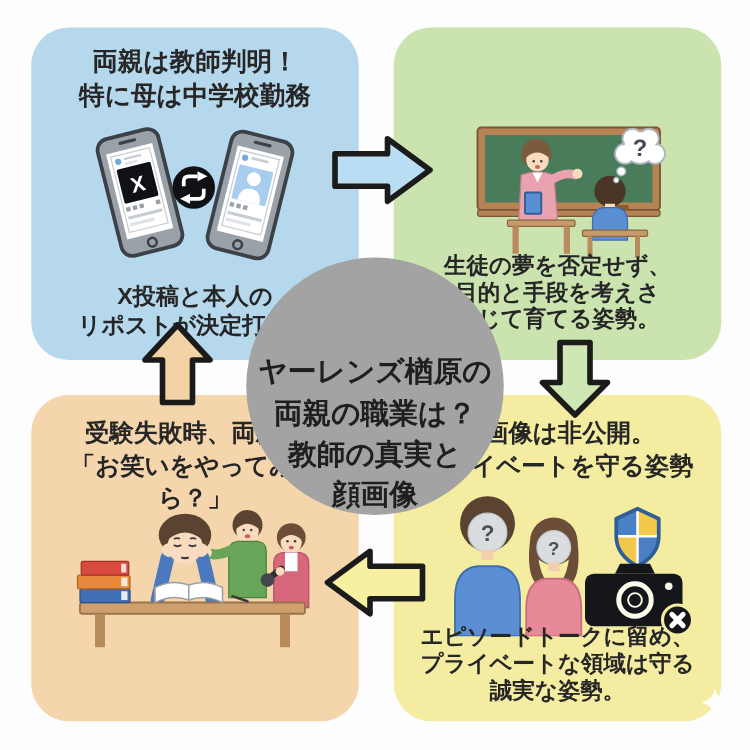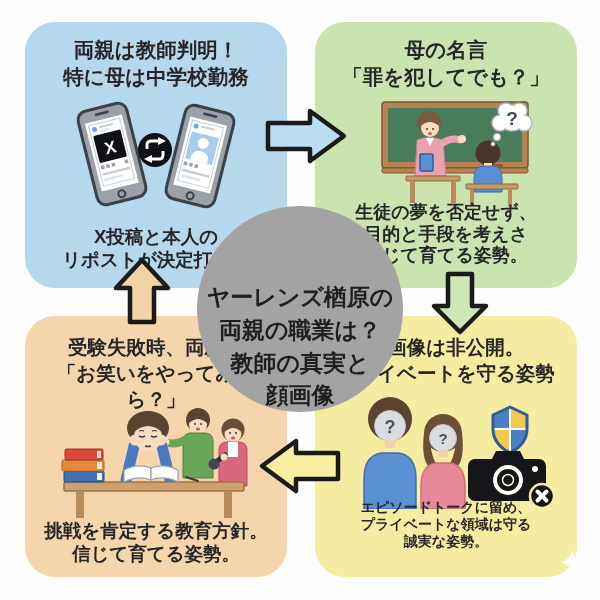--- a/index.html
+++ b/index.html
@@ -17,21 +17,21 @@
   .q-br{left:315px;top:316px;width:262px;height:261px;background:#f4eda1;}
   .q-text{
     position:absolute;left:0;right:0;text-align:center;font-weight:bold;
     white-space:pre-line;color:#262626;
   }
   .q-title{font-size:20.5px;line-height:1.33;top:14px;}
   .q-br .q-title,.q-bl .q-title{font-size:19.5px;top:19px;}
   .q-caption{font-size:18.5px;line-height:1.22;}
   .cap-tl{top:204px;}
   .cap-tr{top:180px;font-size:18px;line-height:1.2;}
-  .cap-br{top:183px;font-size:14px;line-height:1.2;}
+  .cap-br{top:183px;font-size:18px;line-height:1.2;}
   .cap-bl{top:204px;}
   .illus{position:absolute;}
   .il-tl{left:35px;top:78px;}
   .il-tr{left:57px;top:74px;}
   .il-br{left:23px;top:77px;}
   .il-bl{left:23px;top:66px;}
   .center-circle{
     position:absolute;left:197px;top:206px;width:206px;height:206px;
     border-radius:50%;background:#a3a3a3;
     display:flex;align-items:flex-end;justify-content:center;
@@ -101,22 +101,20 @@
         <rect x="-3" y="9" width="3.5" height="3.5" fill="#9aa1a9"></rect>
         <rect x="-14" y="16.5" width="28" height="2.5" fill="#c8cdd3"></rect>
         <rect x="-14" y="22" width="20" height="2.5" fill="#dfe3e7"></rect>
       </g>
     </svg>
     <div class="q-text q-caption cap-tl">X投稿と本人の
 リポストが決定打に。</div>
   </div>
 
   <div class="quad q-tr">
-    <div class="q-text q-title">母の名言
-「罪を犯してでも？」</div>
     <svg class="illus il-tr" width="180" height="112" viewBox="0 0 180 112">
 
       <g>
         <rect x="10" y="6" width="146" height="66" rx="3" fill="#b68355" stroke="#7c5533" stroke-width="1.5"></rect>
         <rect x="16" y="12" width="134" height="54" fill="#497c5b"></rect>
         <rect x="10" y="72" width="146" height="5" rx="2" fill="#b68355" stroke="#7c5533" stroke-width="1"></rect>
         <rect x="118" y="68" width="13" height="4" rx="1" fill="#8a5a35"></rect>
       </g>
 
       <g>
@@ -227,22 +225,20 @@
 
       <g>
         <rect x="16" y="89" width="40" height="11" rx="1.5" fill="#3f6fb5" stroke="#2c4f85" stroke-width="1"></rect>
         <rect x="14" y="78" width="42" height="11" rx="1.5" fill="#e8883a" stroke="#b5661f" stroke-width="1"></rect>
         <rect x="17" y="67" width="38" height="11" rx="1.5" fill="#d84a3e" stroke="#a53228" stroke-width="1"></rect>
         <rect x="49" y="91" width="5" height="7" fill="#e9edf2"></rect>
         <rect x="49" y="80" width="5" height="7" fill="#f6e8da"></rect>
         <rect x="49" y="69" width="4" height="7" fill="#f6dcd9"></rect>
       </g>
     </svg>
-    <div class="q-text q-caption cap-bl">挑戦を肯定する教育方針。
-信じて育てる姿勢。</div>
   </div>
 
   <div class="quad q-br">
     <div class="q-text q-title">顔画像は非公開。
 プライベートを守る姿勢</div>
     <svg class="illus il-br" width="220" height="116" viewBox="0 0 220 116">
 
       <g transform="translate(52,0)">
         <circle cx="0" cy="26" r="22" fill="#5a4330"></circle>
         <circle cx="0" cy="33" r="15.5" fill="#dadde0" stroke="#c2c7cc" stroke-width="1"></circle>

